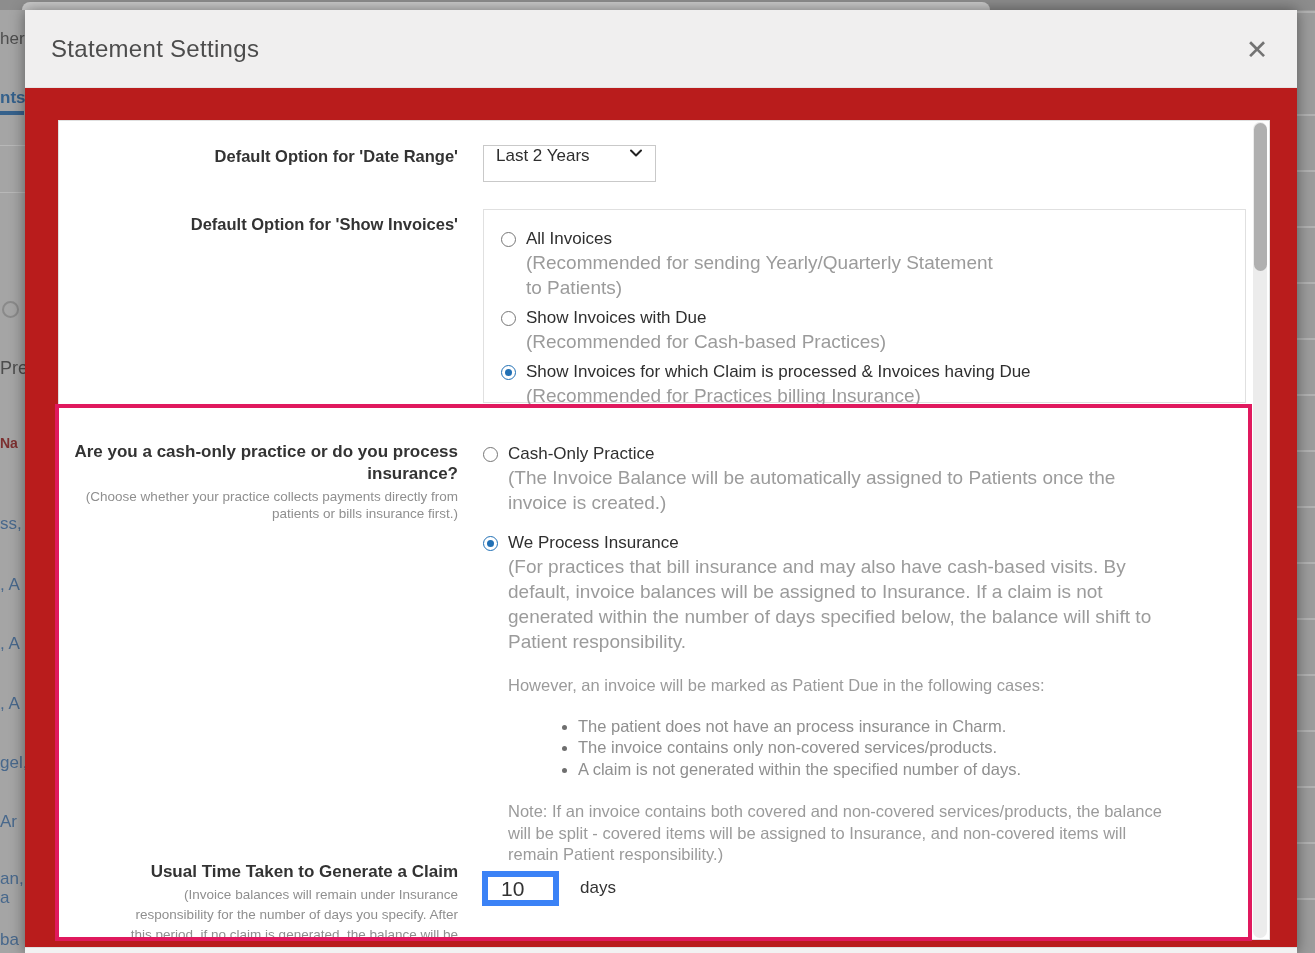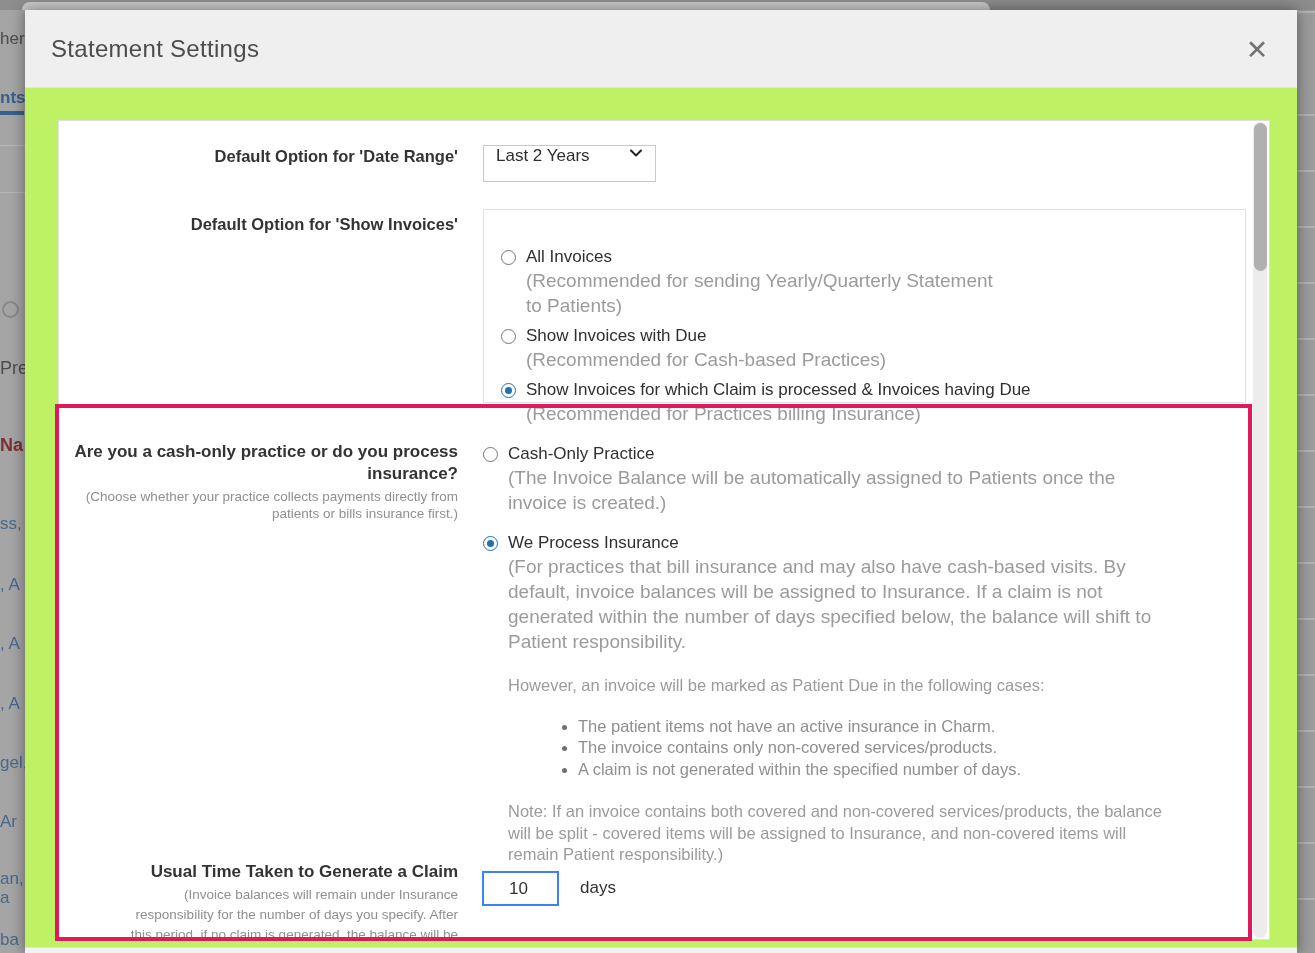--- a/index.html
+++ b/index.html
@@ -10,28 +10,28 @@
 
   
   .top-strip { position:absolute; left:0; top:0; width:1315px; height:10px; background:#8d8d8d; }
   .top-strip .bar { position:absolute; left:22px; top:2px; width:968px; height:8px; background:#cbcbcb; border-radius:8px 8px 0 0; }
   .right-strip { position:absolute; right:0; top:10px; width:18px; height:943px; background:#9c9c9c;
       background-image:repeating-linear-gradient(to bottom, transparent 0px, transparent 54px, rgba(255,255,255,.22) 54px, rgba(255,255,255,.22) 56px);
       background-position:0 50px; }
   .bg-frag { position:absolute; left:0; white-space:nowrap; font-size:17px; color:#4d4d4d; }
   .bg-frag.blue { color:#48688c; }
   .bg-frag.tab { color:#35618c; font-weight:bold; }
-  .bg-frag.red { color:#7c3030; font-weight:bold; font-size:18px; }
+  .bg-frag.red { color:#7c3030; font-weight:bold; font-size:14px; }
   .bg-frag.big { font-size:18px; }
   .tab-underline { position:absolute; left:0; top:111px; width:24px; height:4px; background:#35618c; }
   .bg-line { position:absolute; left:0; width:25px; height:1px; background:#b8b8b8; }
   .bg-radio { position:absolute; left:2px; top:301px; width:17px; height:17px; border:2px solid #8a8a8a; border-radius:50%; }
 
   
-  .modal { position:absolute; left:25px; top:10px; width:1272px; height:943px; background:#bef264;
+  .modal { position:absolute; left:25px; top:10px; width:1272px; height:943px; background:#b91c1c;
            box-shadow:0 0 14px rgba(0,0,0,.45); }
   .modal-header { position:relative; height:78px; background:#f0efef; border-bottom:1px solid #e4e4e4;
                   display:flex; align-items:center; }
   .modal-title { margin-left:26px; font-size:24px; color:#4c4c4c; letter-spacing:.3px; }
   .close-btn { position:absolute; right:24px; top:24px; width:32px; height:32px; border:none; background:transparent;
                font-size:27px; line-height:30px; color:#737373; cursor:pointer; }
   .modal-footer-strip { position:absolute; left:0; top:937px; width:100%; height:6px; background:#f2f2f2; border-top:1px solid #e0e0e0; }
 
   
   .settings { position:absolute; left:33px; top:110px; width:1212px; height:820px;
@@ -39,42 +39,42 @@
   .field-label { position:absolute; left:0; width:399px; text-align:right; font-weight:bold;
                  font-size:16.5px; color:#333; line-height:22px; }
   .field-hint { font-weight:normal; font-size:13.5px; color:#8f8f8f; line-height:17px; margin-top:3px; }
 
   .select-box { position:absolute; left:424px; top:24px; width:173px; height:37px; border:1px solid #c9c9c9;
                 background:#fff; display:flex; padding:0 12px; cursor:pointer; }
   .select-box .sel-text { font-size:17px; color:#2e2e2e; flex:1; }
   .chev { width:14px; height:14px; }
 
   .radio-group-box { position:absolute; left:424px; top:88px; width:763px; height:194px;
-                     border:1px solid #e0e0e0; padding:36px 14px 0 17px; }
+                     border:1px solid #e0e0e0; padding:18px 14px 0 17px; }
   .opt { display:flex; margin-bottom:7px; }
   .opt .radio { flex:0 0 15px; width:15px; height:15px; margin-top:4px; margin-right:10px;
                 border:1.5px solid #767676; border-radius:50%; background:#fff; position:relative; cursor:pointer; }
   .opt .radio.selected { border-color:#2170b5; }
   .opt .radio.selected::after { content:""; position:absolute; left:2.5px; top:2.5px; width:7px; height:7px;
                 border-radius:50%; background:#2170b5; }
   .opt-label { font-size:17px; color:#2f2f2f; line-height:22px; }
   .opt-hint { font-size:19px; color:#9b9b9b; line-height:25px; }
 
   
   .ins-col { position:absolute; left:424px; top:322px; width:775px; }
   .ins-col .opt { margin-bottom:17px; }
   .ins-col .opt-hint { max-width:665px; }
   .ins-paragraphs { margin-left:25px; max-width:672px; }
   .ins-paragraphs p { font-size:16.5px; color:#9b9b9b; line-height:21.5px; margin-top:21px; }
   .ins-paragraphs ul { margin:19px 0 0 0; padding-left:54px; }
   .ins-paragraphs li { font-size:16.5px; color:#8f8f8f; line-height:21.5px; list-style:none; position:relative; padding-left:16px; }
   .ins-paragraphs li::before { content:""; position:absolute; left:0; top:9px; width:5px; height:5px; border-radius:50%; background:#6f6f6f; }
 
-  .claim-input { position:absolute; left:423px; top:750px; width:77px; height:35px; border:2px solid #3b82f6;
-                 font-size:17px; color:#333; padding-left:25px; font-family:inherit; }
+  .claim-input { position:absolute; left:423px; top:750px; width:77px; height:35px; border:6px solid #3b82f6;
+                 font-size:21px; color:#333; padding-left:13px; font-family:inherit; }
   .claim-unit { position:absolute; left:521px; top:757px; font-size:17px; color:#333; }
 
   
   .scroll-track { position:absolute; right:2px; top:1px; width:14px; height:816px; background:#ececec; border-radius:7px; }
   .scroll-thumb { position:absolute; left:0.5px; top:1px; width:13px; height:148px; background:#b0b0b0; border-radius:7px; cursor:grab; }
 
   
   .annotation { position:absolute; left:55px; top:404px; width:1197px; height:537px;
                 border:4px solid #e0195e; pointer-events:none; z-index:50; }
 </style>
@@ -166,21 +166,21 @@
         <div class="opt" style="margin-bottom:0;">
           <span class="radio selected"></span>
           <div>
             <div class="opt-label">We Process Insurance</div>
             <div class="opt-hint">(For practices that bill insurance and may also have cash-based visits. By default, invoice balances will be assigned to Insurance. If a claim is not generated within the number of days specified below, the balance will shift to Patient responsibility.</div>
           </div>
         </div>
         <div class="ins-paragraphs">
           <p>However, an invoice will be marked as Patient Due in the following cases:</p>
           <ul>
-            <li>The patient items not have an active insurance in Charm.</li>
+            <li>The patient does not have an process insurance in Charm.</li>
             <li>The invoice contains only non-covered services/products.</li>
             <li>A claim is not generated within the specified number of days.</li>
           </ul>
           <p>Note: If an invoice contains both covered and non-covered services/products, the balance will be split - covered items will be assigned to Insurance, and non-covered items will remain Patient responsibility.)</p>
         </div>
       </div>
 
       <div class="field-label" style="top:740px; font-size:17px;">
         <span>Usual Time Taken to Generate a Claim</span>
         <div class="field-hint" style="margin-top:2px; line-height:20px;">

